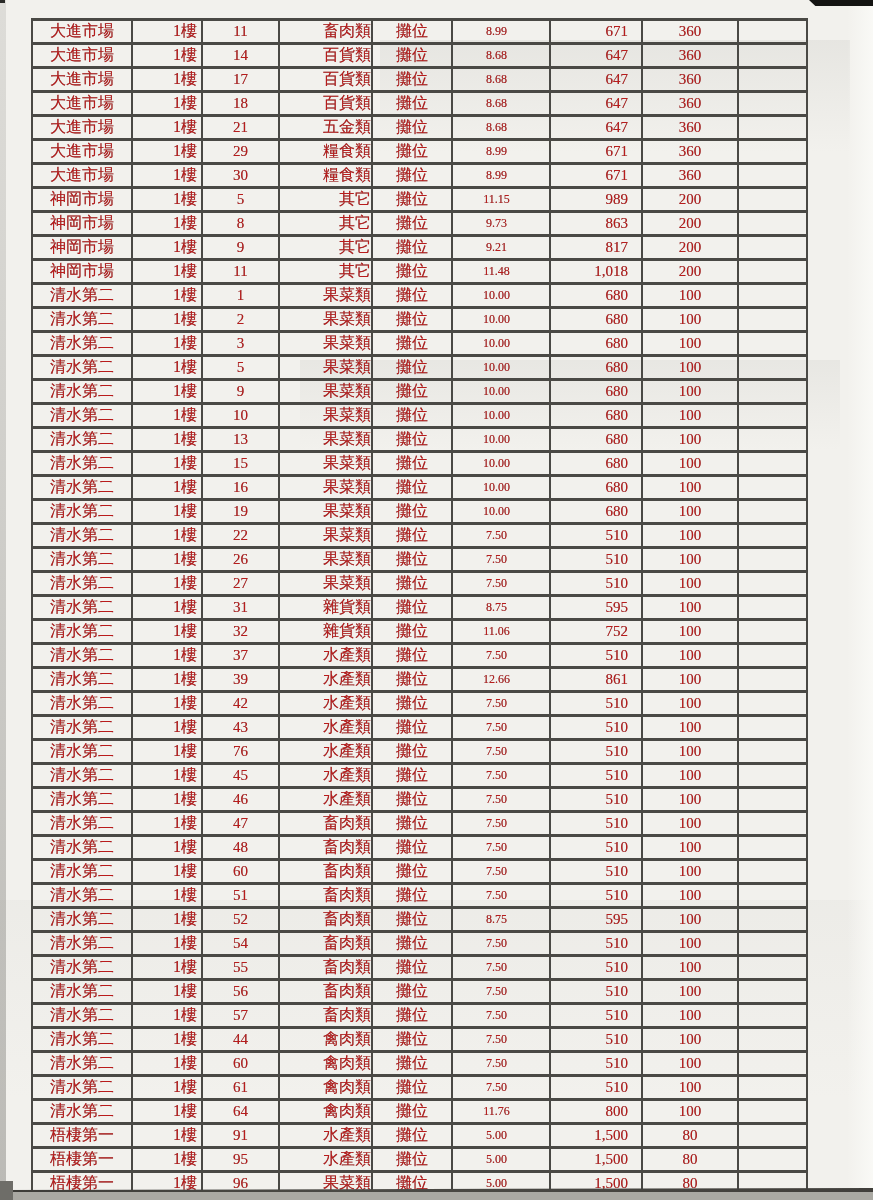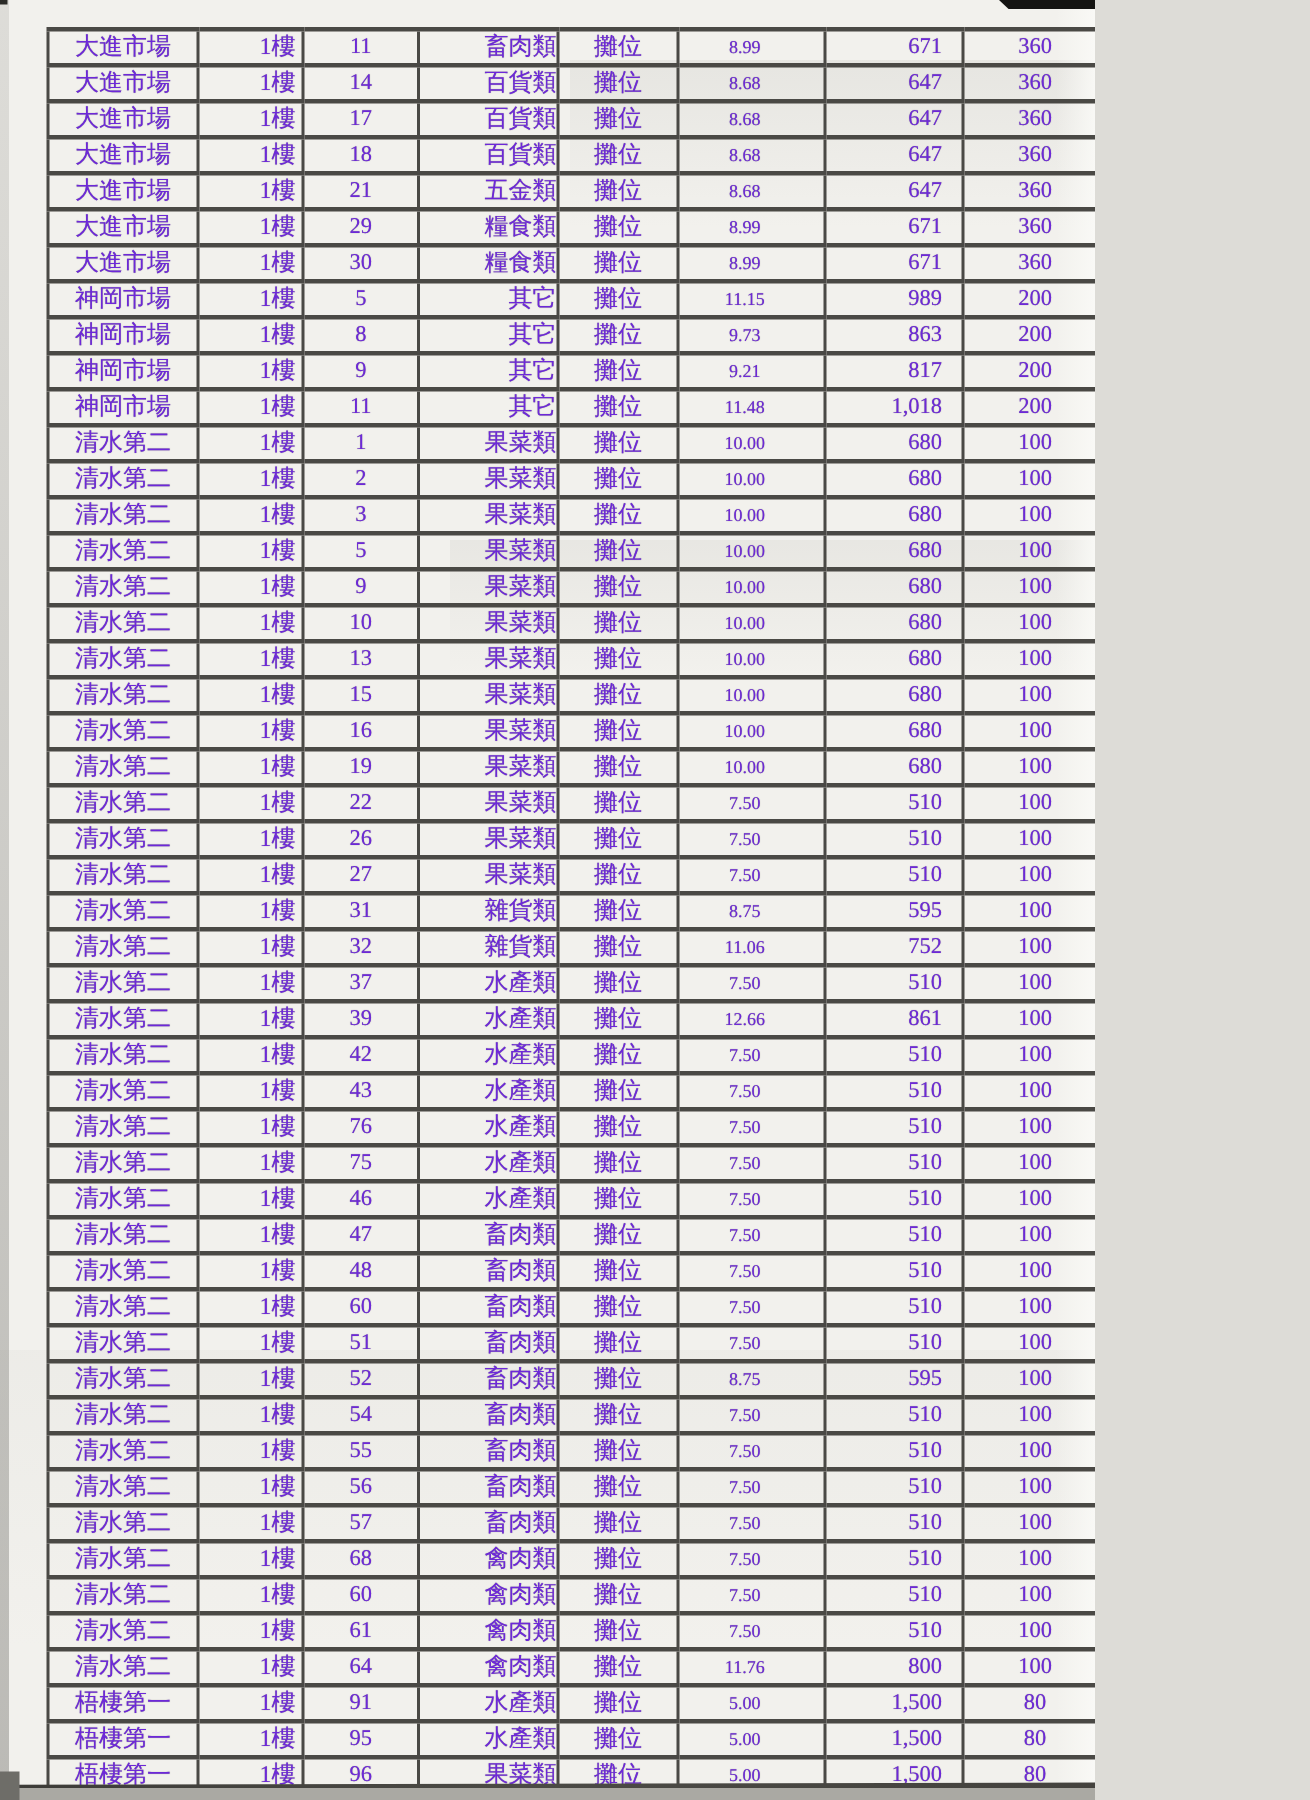--- a/index.html
+++ b/index.html
@@ -3,24 +3,24 @@
 <meta charset="utf-8">
 <style>
   html, body { margin: 0; padding: 0; }
   body {
     width: 873px; height: 1200px;
     background: #dddcd7;
     font-family: "Liberation Serif", "DejaVu Serif", serif;
   }
   .scan-root {
     position: relative;
-    width: 730px; height: 1200px;
+    width: 873px; height: 1200px;
     overflow: hidden;
     background: #f2f1ed;
-    color: #6d28d9;
+    color: #b91c1c;
   }
   
   .shade { position: absolute; pointer-events: none; }
   .shade-a { left: 380px; top: 40px; width: 470px; height: 140px;
     background: linear-gradient(180deg, rgba(170,170,164,0.16), rgba(170,170,164,0) 80%); }
   .shade-b { left: 300px; top: 360px; width: 540px; height: 90px;
     background: linear-gradient(180deg, rgba(170,170,164,0.14), rgba(170,170,164,0)); }
   .shade-c { left: 0; top: 900px; width: 873px; height: 200px;
     background: linear-gradient(180deg, rgba(190,190,184,0.10), rgba(190,190,184,0)); }
   .right-band {
@@ -451,21 +451,21 @@
           <td class="c3">水產類</td>
           <td class="c4">攤位</td>
           <td class="c5">7.50</td>
           <td class="c6">510</td>
           <td class="c7">100</td>
           <td class="c8"></td>
         </tr>
         <tr>
           <td class="c0">清水第二</td>
           <td class="c1">1樓</td>
-          <td class="c2">75</td>
+          <td class="c2">45</td>
           <td class="c3">水產類</td>
           <td class="c4">攤位</td>
           <td class="c5">7.50</td>
           <td class="c6">510</td>
           <td class="c7">100</td>
           <td class="c8"></td>
         </tr>
         <tr>
           <td class="c0">清水第二</td>
           <td class="c1">1樓</td>
@@ -572,21 +572,21 @@
           <td class="c3">畜肉類</td>
           <td class="c4">攤位</td>
           <td class="c5">7.50</td>
           <td class="c6">510</td>
           <td class="c7">100</td>
           <td class="c8"></td>
         </tr>
         <tr>
           <td class="c0">清水第二</td>
           <td class="c1">1樓</td>
-          <td class="c2">68</td>
+          <td class="c2">44</td>
           <td class="c3">禽肉類</td>
           <td class="c4">攤位</td>
           <td class="c5">7.50</td>
           <td class="c6">510</td>
           <td class="c7">100</td>
           <td class="c8"></td>
         </tr>
         <tr>
           <td class="c0">清水第二</td>
           <td class="c1">1樓</td>

